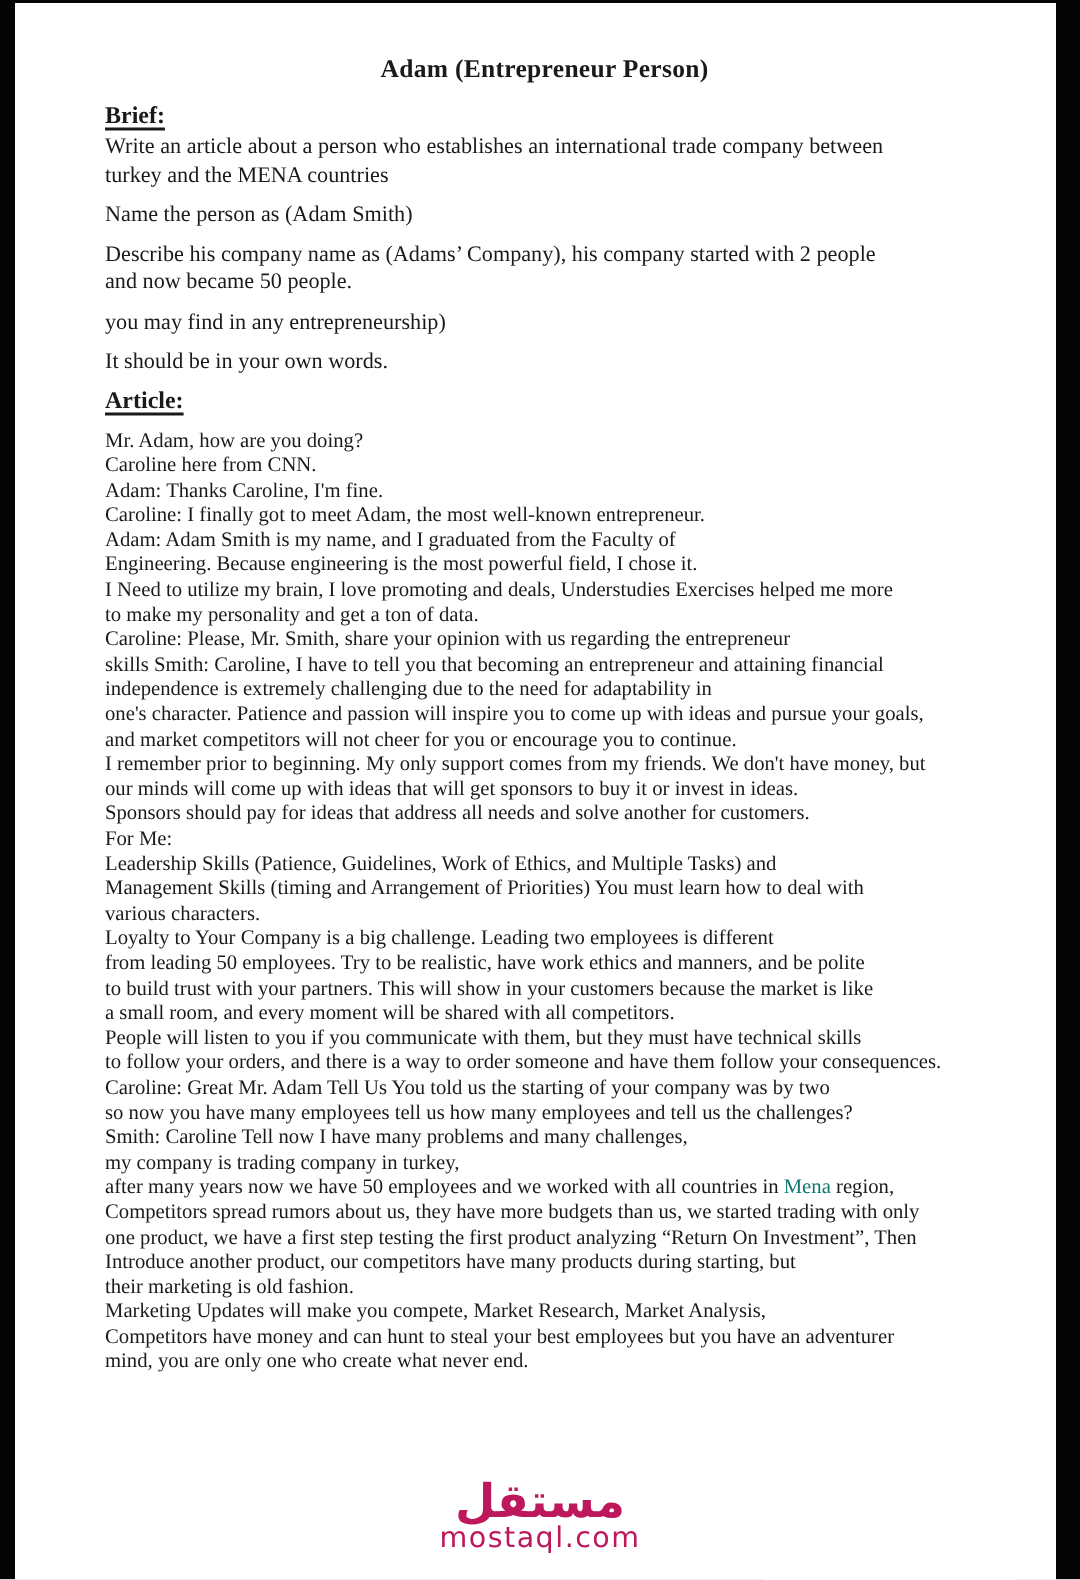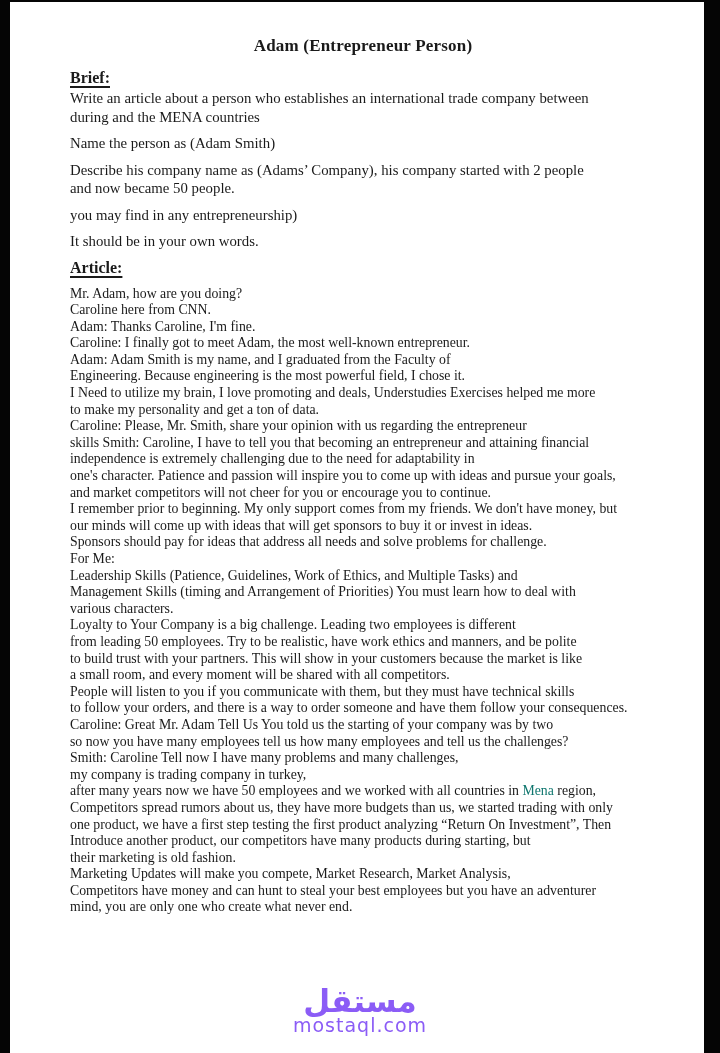--- a/index.html
+++ b/index.html
@@ -38,21 +38,21 @@
   .para{margin-bottom:8px;font-size:14.8px;line-height:18.5px;}
   .para .line{white-space:nowrap;}
   .article-heading{margin-top:7px;}
   .article-lines{margin-top:9px;font-size:13.8px;line-height:16.6px;}
   .article-line{white-space:nowrap;}
   .gray-word{color:#0f766e;}
   .watermark{
     position:absolute;left:0;top:986px;width:720px;
     text-align:center;
     font-family:"DejaVu Sans",sans-serif;
-    color:#8b5cf6;
+    color:#be185d;
     user-select:none;
   }
   .watermark-logo{font-size:31px;font-weight:bold;line-height:30px;}
   .watermark-domain{font-size:19px;line-height:19px;letter-spacing:1px;}
 </style>
 </head>
 <body>
 
 <div class="page">
   <div class="edge-top"></div>
@@ -60,21 +60,21 @@
   <div class="edge-right"></div>
 
   <div class="content">
     <div class="doc-title">Adam (Entrepreneur Person)</div>
 
     <div class="section-heading brief-heading">Brief:</div>
 
     <div class="brief-paragraphs">
         <div class="para">
           <div class="line">Write an article about a person who establishes an international trade company between</div>
-          <div class="line">during and the MENA countries</div>
+          <div class="line">turkey and the MENA countries</div>
         </div>
         <div class="para">
           <div class="line">Name the person as (Adam Smith)</div>
         </div>
         <div class="para">
           <div class="line">Describe his company name as (Adams’ Company), his company started with 2 people</div>
           <div class="line">and now became 50 people.</div>
         </div>
         <div class="para">
           <div class="line">you may find in any entrepreneurship)</div>
@@ -95,21 +95,21 @@
         <div class="article-line">Engineering. Because engineering is the most powerful field, I chose it.</div>
         <div class="article-line">I Need to utilize my brain, I love promoting and deals, Understudies Exercises helped me more</div>
         <div class="article-line">to make my personality and get a ton of data.</div>
         <div class="article-line">Caroline: Please, Mr. Smith, share your opinion with us regarding the entrepreneur</div>
         <div class="article-line">skills Smith: Caroline, I have to tell you that becoming an entrepreneur and attaining financial</div>
         <div class="article-line">independence is extremely challenging due to the need for adaptability in</div>
         <div class="article-line">one's character. Patience and passion will inspire you to come up with ideas and pursue your goals,</div>
         <div class="article-line">and market competitors will not cheer for you or encourage you to continue.</div>
         <div class="article-line">I remember prior to beginning. My only support comes from my friends. We don't have money, but</div>
         <div class="article-line">our minds will come up with ideas that will get sponsors to buy it or invest in ideas.</div>
-        <div class="article-line">Sponsors should pay for ideas that address all needs and solve problems for challenge.</div>
+        <div class="article-line">Sponsors should pay for ideas that address all needs and solve another for customers.</div>
         <div class="article-line">For Me:</div>
         <div class="article-line">Leadership Skills (Patience, Guidelines, Work of Ethics, and Multiple Tasks) and</div>
         <div class="article-line">Management Skills (timing and Arrangement of Priorities) You must learn how to deal with</div>
         <div class="article-line">various characters.</div>
         <div class="article-line">Loyalty to Your Company is a big challenge. Leading two employees is different</div>
         <div class="article-line">from leading 50 employees. Try to be realistic, have work ethics and manners, and be polite</div>
         <div class="article-line">to build trust with your partners. This will show in your customers because the market is like</div>
         <div class="article-line">a small room, and every moment will be shared with all competitors.</div>
         <div class="article-line">People will listen to you if you communicate with them, but they must have technical skills</div>
         <div class="article-line">to follow your orders, and there is a way to order someone and have them follow your consequences.</div>

